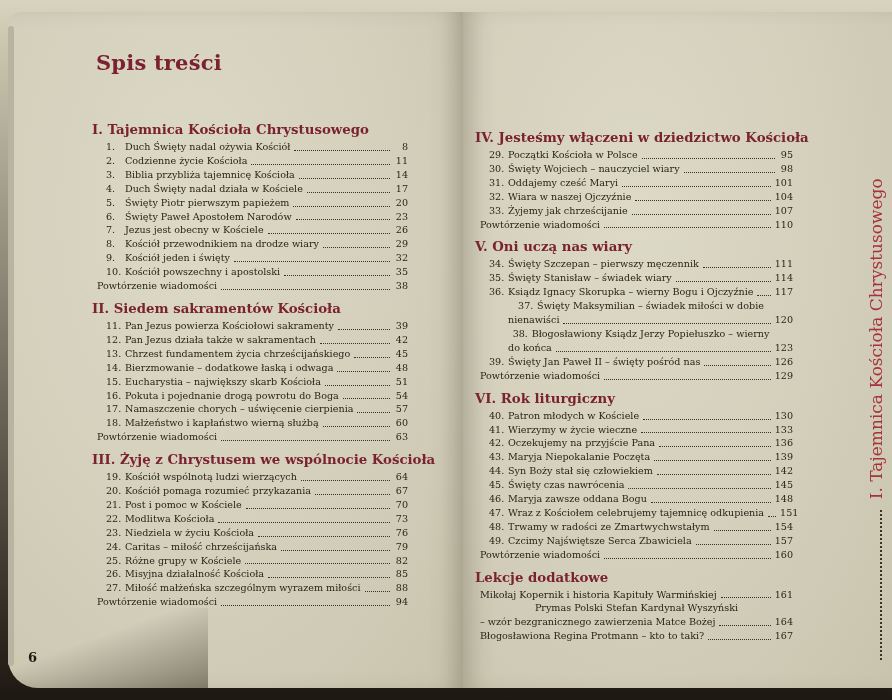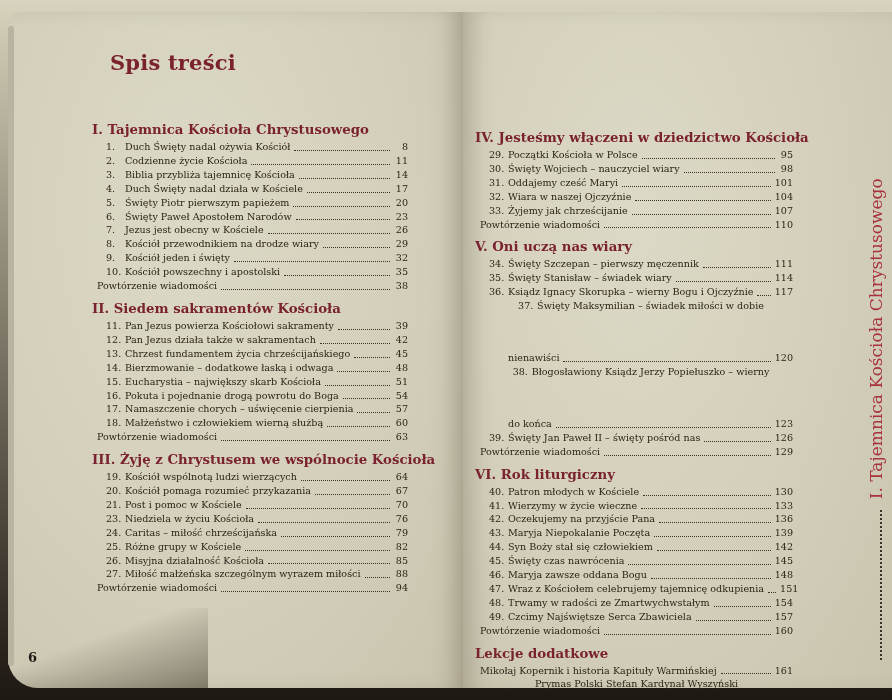--- a/index.html
+++ b/index.html
@@ -10,36 +10,36 @@
   .book{position:absolute;left:8px;top:12px;width:884px;height:688px;}
   .page{position:absolute;top:0;height:676px;
        background:radial-gradient(ellipse at 40% 30%,#dcd9c6 0%,#d3cfbb 55%,#c9c4ad 100%);}
   .page-left{left:0;width:455px;border-radius:14px 0 0 30px;
        box-shadow:inset -18px 0 22px -10px rgba(90,80,60,.35);}
   .page-left::after{content:"";position:absolute;left:0;bottom:0;width:200px;height:80px;
        background:linear-gradient(160deg,transparent 40%,rgba(40,30,20,.45) 100%);border-radius:0 0 0 30px;}
   .page-right{left:455px;width:429px;border-radius:0 0 0 0;
        box-shadow:inset 18px 0 22px -10px rgba(90,80,60,.3);}
   .edge{position:absolute;left:0;top:14px;width:6px;height:640px;background:#b9b4a1;border-radius:3px;}
-  .title{position:absolute;left:110px;top:50px;color:#7a2230;font-weight:bold;font-size:21px;letter-spacing:.2px;}
+  .title{position:absolute;left:96px;top:50px;color:#7a2230;font-weight:bold;font-size:21px;letter-spacing:.2px;}
   .col{position:absolute;}
   .col-left{left:92px;top:122px;width:316px;}
   .col-right{left:475px;top:130px;width:318px;}
   .sec-h{color:#7a2230;font-weight:bold;font-size:13.3px;margin:0 0 3px 0;white-space:nowrap;}
   .sec{margin-bottom:8px;}
   .entry{display:flex;align-items:flex-end;font-size:9.6px;line-height:13.9px;color:#2a2418;padding-left:14px;}
   .entry.plain{padding-left:5px;}
   .entry .num{width:19px;flex:none;}
   .entry .txt{white-space:nowrap;}
   .entry .dots{flex:1;border-bottom:1.6px dotted #3a3226;margin:0 4px 3px 4px;min-width:8px;}
   .entry .pg{flex:none;text-align:right;min-width:14px;}
   .entry-multi{font-size:9.6px;line-height:13.9px;color:#2a2418;padding-left:14px;}
   .entry-multi .row1{display:flex;justify-content:center;}
   .entry-multi .num{width:19px;flex:none;}
-  .entry-multi .row2{display:flex;align-items:flex-end;padding-left:19px;margin-top:38px;}
+  .entry-multi .row2{display:flex;align-items:flex-end;padding-left:19px;}
   .entry-multi .dots{flex:1;border-bottom:1.6px dotted #3a3226;margin:0 4px 3px 4px;}
   .entry-multi.plain{padding-left:5px;}
   .entry-multi.plain .row2{padding-left:0;text-align:center;}
   .pagenum{position:absolute;left:28px;top:650px;font-size:13px;color:#1e1a14;font-weight:bold;}
   .spine{position:absolute;left:862px;top:170px;width:22px;height:520px;}
   .spine-text{position:absolute;left:0;top:0;transform-origin:left top;transform:translate(4px,500px) rotate(-90deg);
        white-space:nowrap;color:#a8323c;font-size:17px;}
   .spine-dots{display:inline-block;width:150px;border-bottom:2px dotted #3a3226;margin-left:10px;}
 </style>
 </head>
@@ -163,21 +163,21 @@
         <span class="pg">54</span>
       </div>
       <div class="entry">
         <span class="num">17.</span>
         <span class="txt">Namaszczenie chorych – uświęcenie cierpienia</span>
         <span class="dots"></span>
         <span class="pg">57</span>
       </div>
       <div class="entry">
         <span class="num">18.</span>
-        <span class="txt">Małżeństwo i człowiekiem wierną służbą</span>
+        <span class="txt">Małżeństwo i kapłaństwo wierną służbą</span>
         <span class="dots"></span>
         <span class="pg">60</span>
       </div>
       <div class="entry plain">
         <span class="txt">Powtórzenie wiadomości</span>
         <span class="dots"></span>
         <span class="pg">63</span>
       </div>
     </div>
   <div class="sec">
@@ -192,20 +192,26 @@
         <span class="num">20.</span>
         <span class="txt">Kościół pomaga rozumieć przykazania</span>
         <span class="dots"></span>
         <span class="pg">67</span>
       </div>
       <div class="entry">
         <span class="num">21.</span>
         <span class="txt">Post i pomoc w Kościele</span>
         <span class="dots"></span>
         <span class="pg">70</span>
+      </div>
+      <div class="entry">
+        <span class="num">22.</span>
+        <span class="txt">Modlitwa Kościoła</span>
+        <span class="dots"></span>
+        <span class="pg">73</span>
       </div>
       <div class="entry">
         <span class="num">23.</span>
         <span class="txt">Niedziela w życiu Kościoła</span>
         <span class="dots"></span>
         <span class="pg">76</span>
       </div>
       <div class="entry">
         <span class="num">24.</span>
         <span class="txt">Caritas – miłość chrześcijańska</span>

